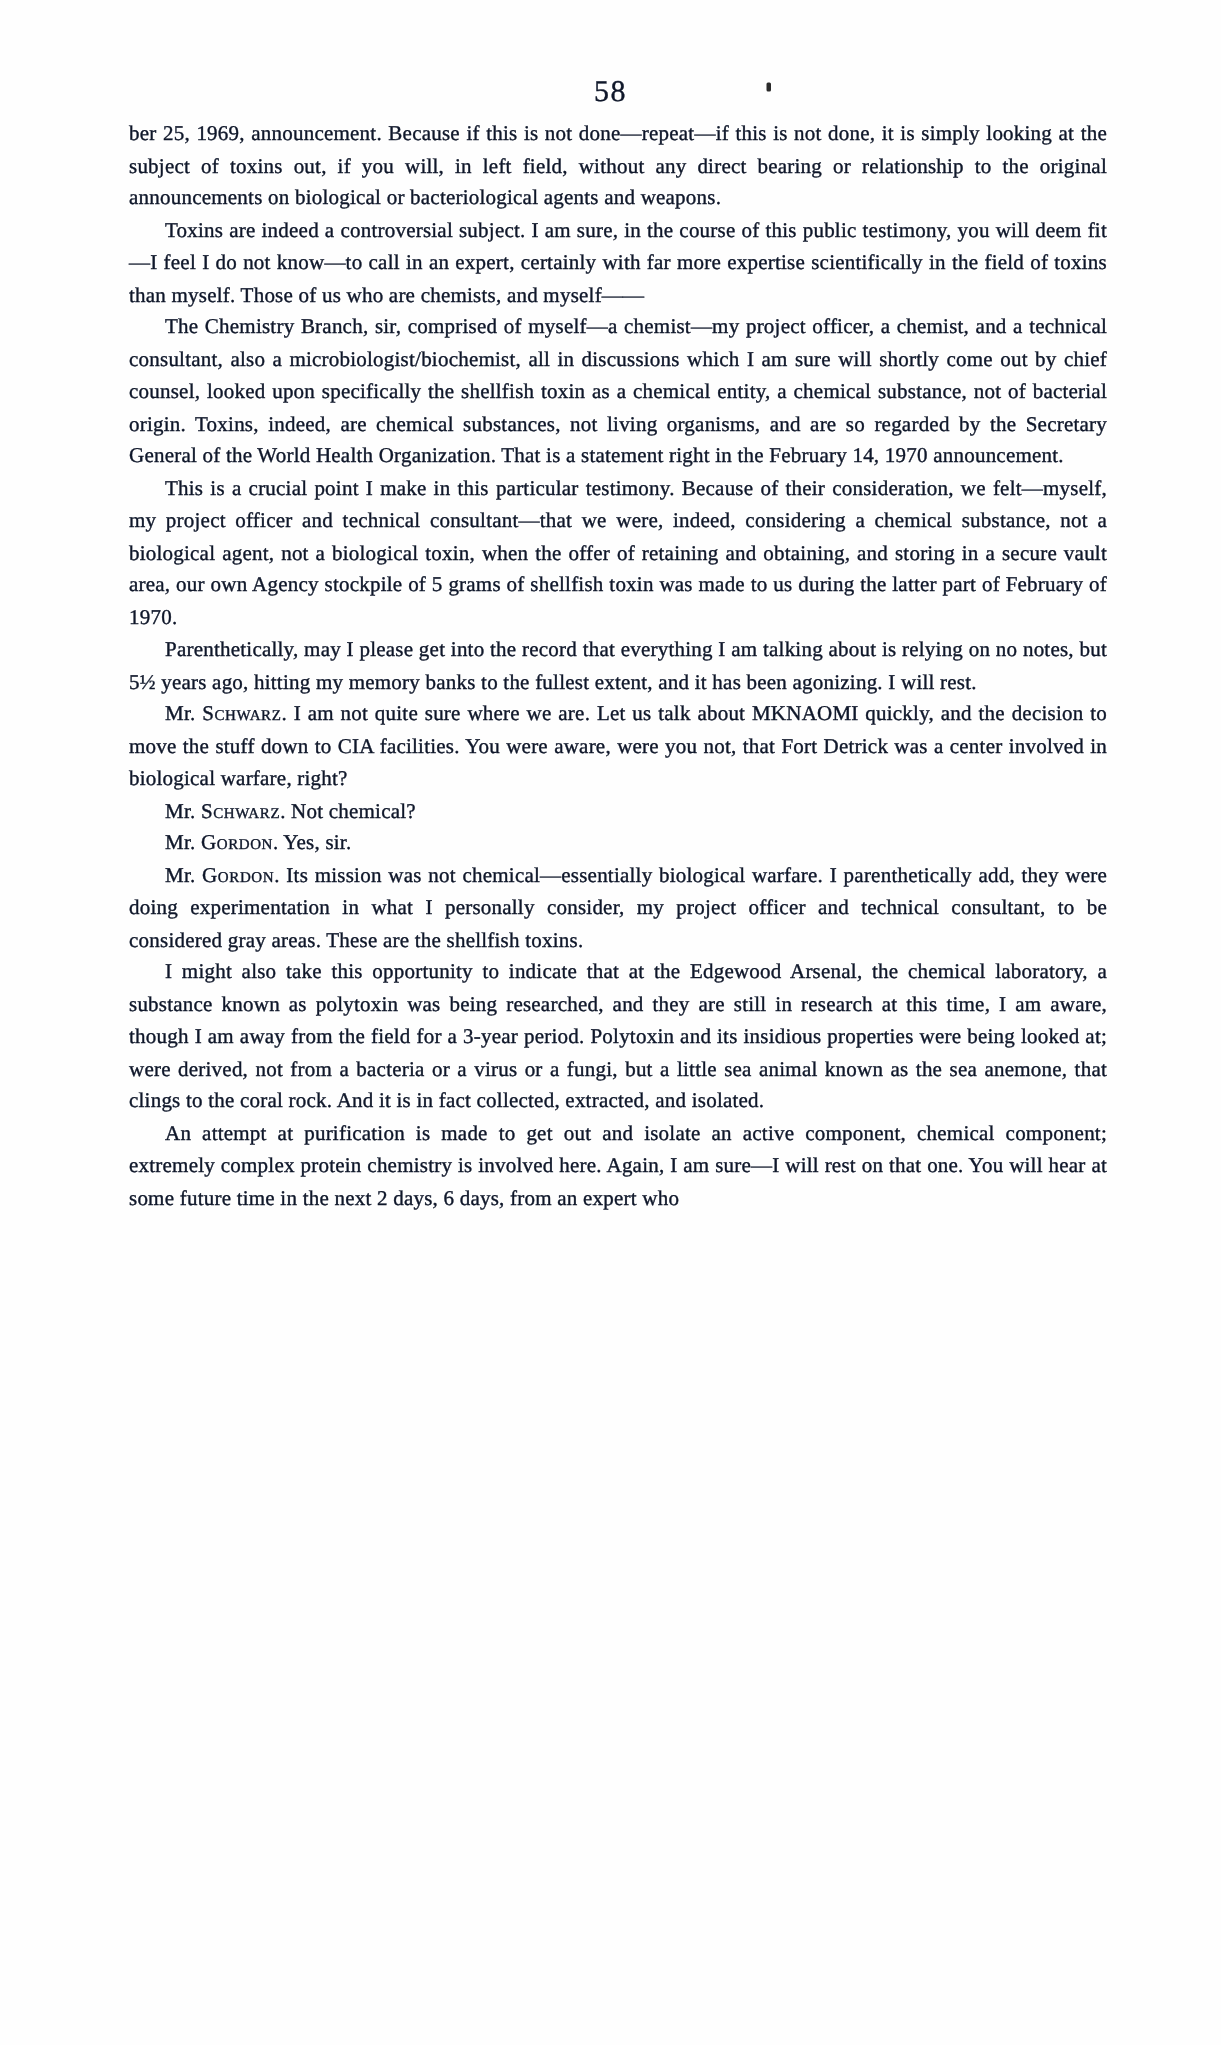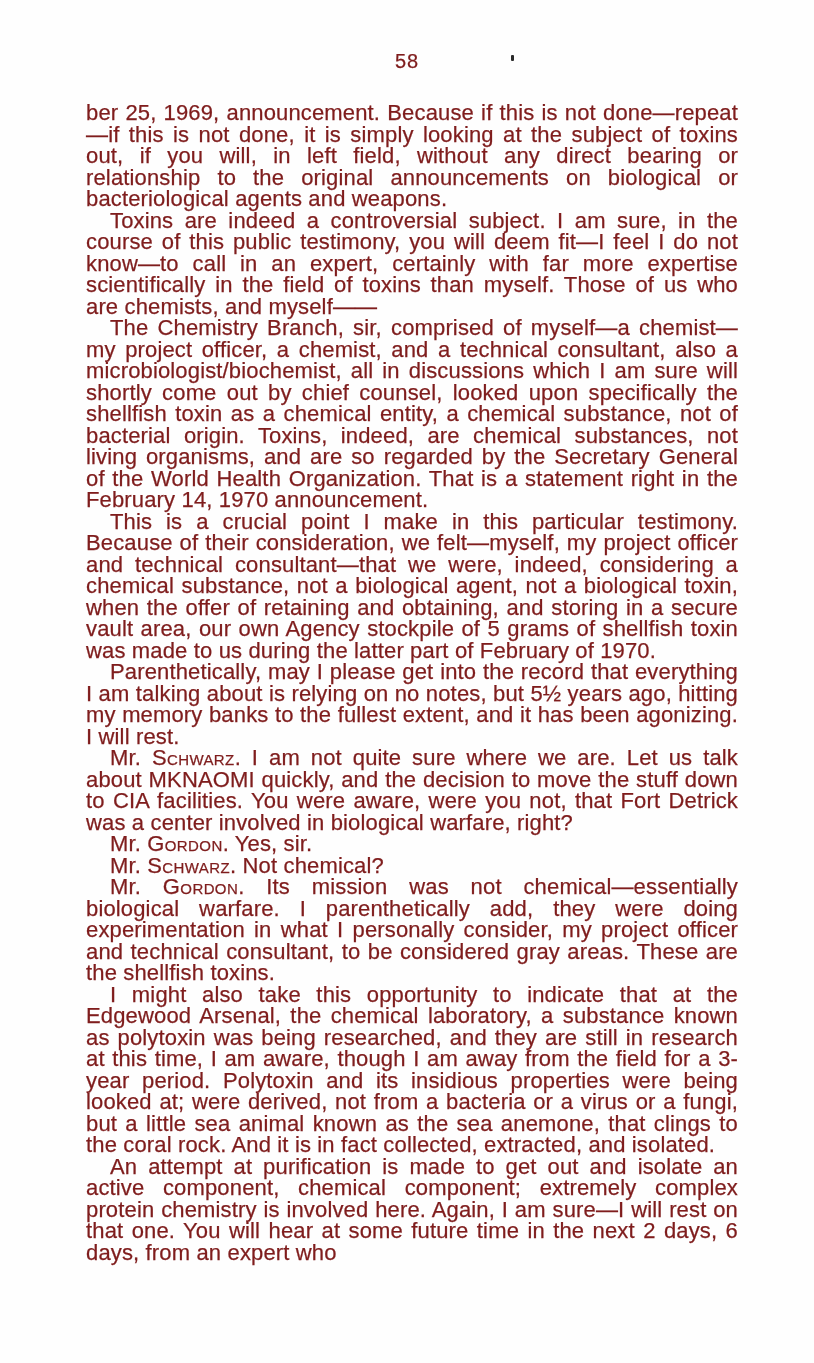--- a/index.html
+++ b/index.html
@@ -10,39 +10,39 @@
     width: 814px;
     height: 1363px;
     background: #ffffff;
     overflow: hidden;
   }
   .scan-page {
     position: relative;
     width: 814px;
     height: 1363px;
     background: #fefefe;
-    color: #7f1d1d;
-    font-family: Liberation Sans, sans-serif;
+    color: #0f172a;
+    font-family: Liberation Serif, serif;
     -webkit-text-stroke: 0.25px currentColor;
   }
   .page-number {
     position: absolute;
     top: 50px;
     left: 0;
     width: 100%;
     text-align: center;
     font-size: 20px;
     letter-spacing: 1px;
   }
   .body-text {
     position: absolute;
-    top: 102px;
+    top: 79px;
     left: 86px;
     width: 652px;
-    font-size: 22px;
+    font-size: 14px;
     line-height: 21.5px;
     letter-spacing: 0.15px;
     text-align: justify;
     text-justify: inter-word;
   }
   .body-text p {
     margin: 0;
     padding: 0;
   }
   .body-text p.indent {
@@ -64,21 +64,21 @@
 <div class="scan-page">
   <div class="page-number">58</div>
 
   <div class="body-text">
       <p>ber 25, 1969, announcement. Because if this is not done—repeat—if this is not done, it is simply looking at the subject of toxins out, if you will, in left field, without any direct bearing or relationship to the original announcements on biological or bacteriological agents and weapons.</p>
       <p class="indent">Toxins are indeed a controversial subject. I am sure, in the course of this public testimony, you will deem fit—I feel I do not know—to call in an expert, certainly with far more expertise scientifically in the field of toxins than myself. Those of us who are chemists, and myself——</p>
       <p class="indent">The Chemistry Branch, sir, comprised of myself—a chemist—my project officer, a chemist, and a technical consultant, also a microbiologist/biochemist, all in discussions which I am sure will shortly come out by chief counsel, looked upon specifically the shellfish toxin as a chemical entity, a chemical substance, not of bacterial origin. Toxins, indeed, are chemical substances, not living organisms, and are so regarded by the Secretary General of the World Health Organization. That is a statement right in the February 14, 1970 announcement.</p>
       <p class="indent">This is a crucial point I make in this particular testimony. Because of their consideration, we felt—myself, my project officer and technical consultant—that we were, indeed, considering a chemical substance, not a biological agent, not a biological toxin, when the offer of retaining and obtaining, and storing in a secure vault area, our own Agency stockpile of 5 grams of shellfish toxin was made to us during the latter part of February of 1970.</p>
       <p class="indent">Parenthetically, may I please get into the record that everything I am talking about is relying on no notes, but 5½ years ago, hitting my memory banks to the fullest extent, and it has been agonizing. I will rest.</p>
       <p class="indent"><span>Mr. </span><span class="sc">Schwarz</span>. I am not quite sure where we are. Let us talk about MKNAOMI quickly, and the decision to move the stuff down to CIA facilities. You were aware, were you not, that Fort Detrick was a center involved in biological warfare, right?</p>
+      <p class="indent"><span>Mr. </span><span class="sc">Schwarz</span>. Not chemical?</p>
       <p class="indent"><span>Mr. </span><span class="sc">Gordon</span>. Yes, sir.</p>
-      <p class="indent"><span>Mr. </span><span class="sc">Schwarz</span>. Not chemical?</p>
       <p class="indent"><span>Mr. </span><span class="sc">Gordon</span>. Its mission was not chemical—essentially biological warfare. I parenthetically add, they were doing experimentation in what I personally consider, my project officer and technical consultant, to be considered gray areas. These are the shellfish toxins.</p>
       <p class="indent">I might also take this opportunity to indicate that at the Edgewood Arsenal, the chemical laboratory, a substance known as polytoxin was being researched, and they are still in research at this time, I am aware, though I am away from the field for a 3-year period. Polytoxin and its insidious properties were being looked at; were derived, not from a bacteria or a virus or a fungi, but a little sea animal known as the sea anemone, that clings to the coral rock. And it is in fact collected, extracted, and isolated.</p>
       <p class="indent">An attempt at purification is made to get out and isolate an active component, chemical component; extremely complex protein chemistry is involved here. Again, I am sure—I will rest on that one. You will hear at some future time in the next 2 days, 6 days, from an expert who</p>
     </div>
 
   <div class="speck" style="left:511px; top:55px; width:3px; height:6px;"></div>
 </div>
 
 </body></html>

